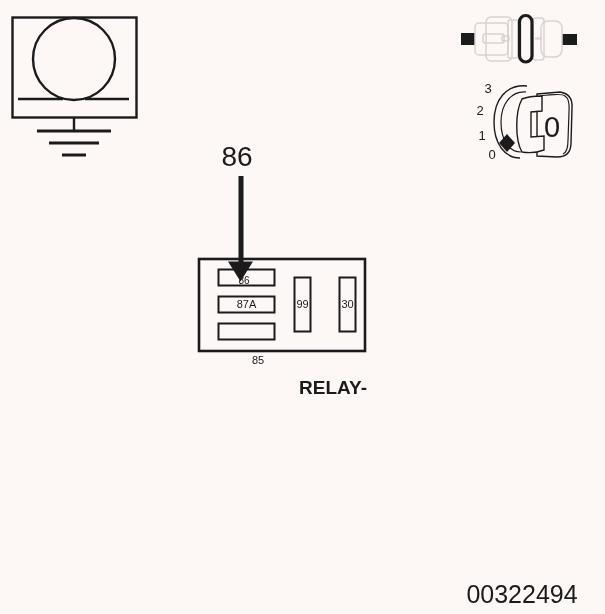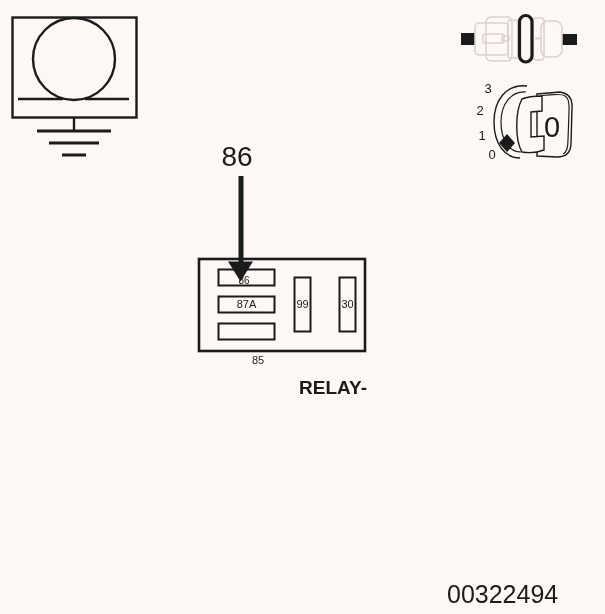--- a/index.html
+++ b/index.html
@@ -18,21 +18,21 @@
   .pin-label{font-size:11px;line-height:15px;text-align:center;}
   .pin-86 {left:226px;top:276px;width:36px;font-size:10px;line-height:10px;text-align:center;}
   .pin-87a{left:218px;top:297px;width:57px;}
   .pin-85 {left:218px;top:324px;width:80px;margin-top:29px;}
   .pin-87 {left:291px;top:297px;width:23px;}
   .pin-30 {left:336px;top:297px;width:23px;}
 
   .caption{left:196px;top:373px;width:171px;text-align:right;
            font-size:19px;line-height:29px;font-weight:bold;}
 
-  .fig-number{left:447px;top:582px;width:150px;text-align:left;
+  .fig-number{left:447px;top:582px;width:150px;text-align:center;
               font-size:25px;line-height:25px;}
 
   .keynum{font-size:13px;line-height:13px;width:14px;text-align:center;}
   .kn-3{left:481px;top:82px;}
   .kn-2{left:473px;top:104px;}
   .kn-1{left:475px;top:129px;}
   .kn-0{left:485px;top:148px;}
   .key-face{left:536px;top:113px;width:32px;text-align:center;
             font-size:29px;line-height:29px;}
 </style>

